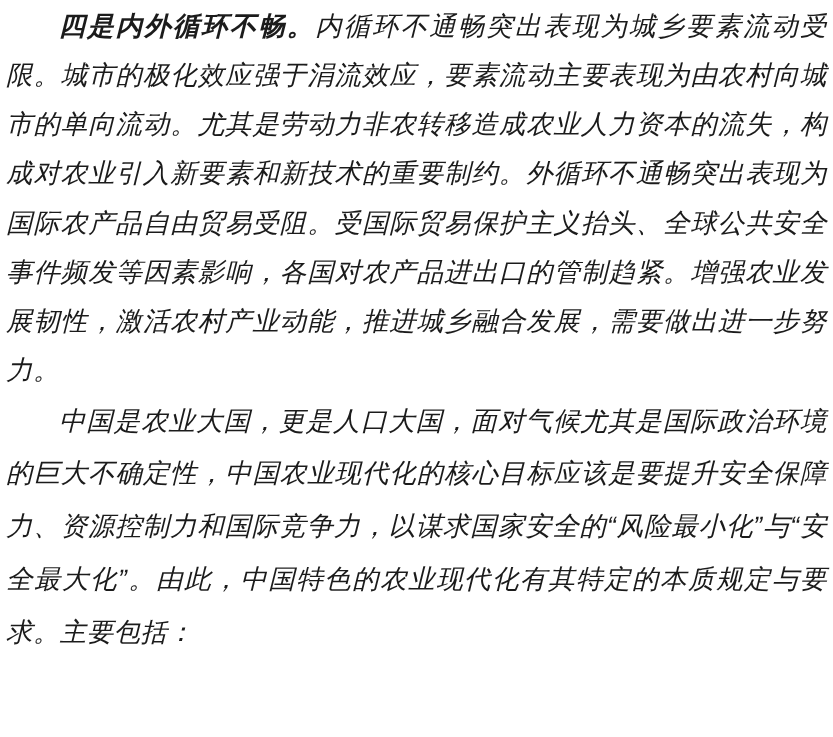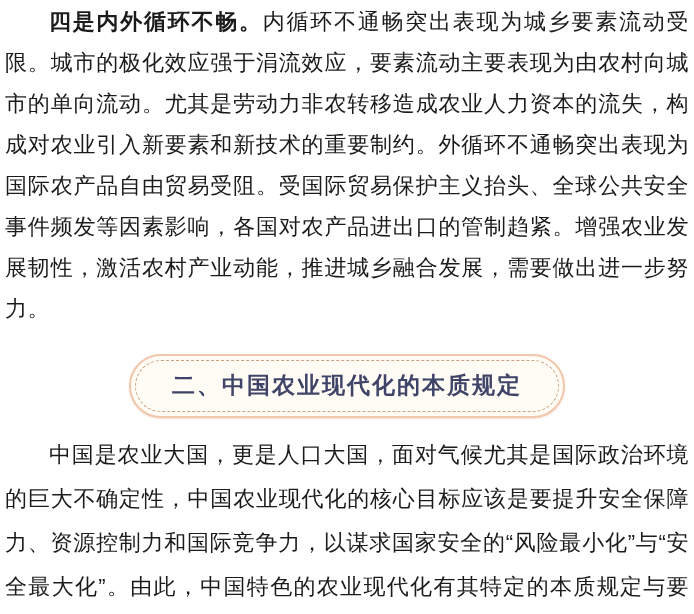--- a/index.html
+++ b/index.html
@@ -8,20 +8,21 @@
     --pill-bg:#fffcf5;
     --pill-border:#f2c7ab;
     --pill-dash:#c9a180;
     --page-bg:#ffffff;
   }
   html,body{margin:0;padding:0;background:var(--page-bg);}
   .page{
     width:694px;height:614px;box-sizing:border-box;
     padding:1px 5px 0 5px;overflow:hidden;background:var(--page-bg);
     font-family:"Liberation Sans","DejaVu Sans",sans-serif;
+    font-style:italic;
   }
   .para{
     margin:0;
     font-size:22px;
     line-height:41px;
     color:var(--body-text);
     text-align:justify;
     text-justify:inter-character;
     text-indent:2em;
     letter-spacing:0.4px;
@@ -52,23 +53,16 @@
     white-space:nowrap;
   }
 </style>
 </head>
 <body>
 
 <div class="page">
 
   <p class="para"><span class="lead">四是内外循环不畅。</span><span>内循环不通畅突出表现为城乡要素流动受限。城市的极化效应强于涓流效应，要素流动主要表现为由农村向城市的单向流动。尤其是劳动力非农转移造成农业人力资本的流失，构成对农业引入新要素和新技术的重要制约。外循环不通畅突出表现为国际农产品自由贸易受阻。受国际贸易保护主义抬头、全球公共安全事件频发等因素影响，各国对农产品进出口的管制趋紧。增强农业发展韧性，激活农村产业动能，推进城乡融合发展，需要做出进一步努力。</span></p>
 
-  <div class="heading-row">
-    <div class="pill">
-      <div class="pill-inner">
-        <span class="pill-text">二、中国农业现代化的本质规定</span>
-      </div>
-    </div>
-  </div>
 
   <p class="para para2">中国是农业大国，更是人口大国，面对气候尤其是国际政治环境的巨大不确定性，中国农业现代化的核心目标应该是要提升安全保障力、资源控制力和国际竞争力，以谋求国家安全的“风险最小化”与“安全最大化”。由此，中国特色的农业现代化有其特定的本质规定与要求。主要包括：</p>
 
 </div>
 
 </body></html>

